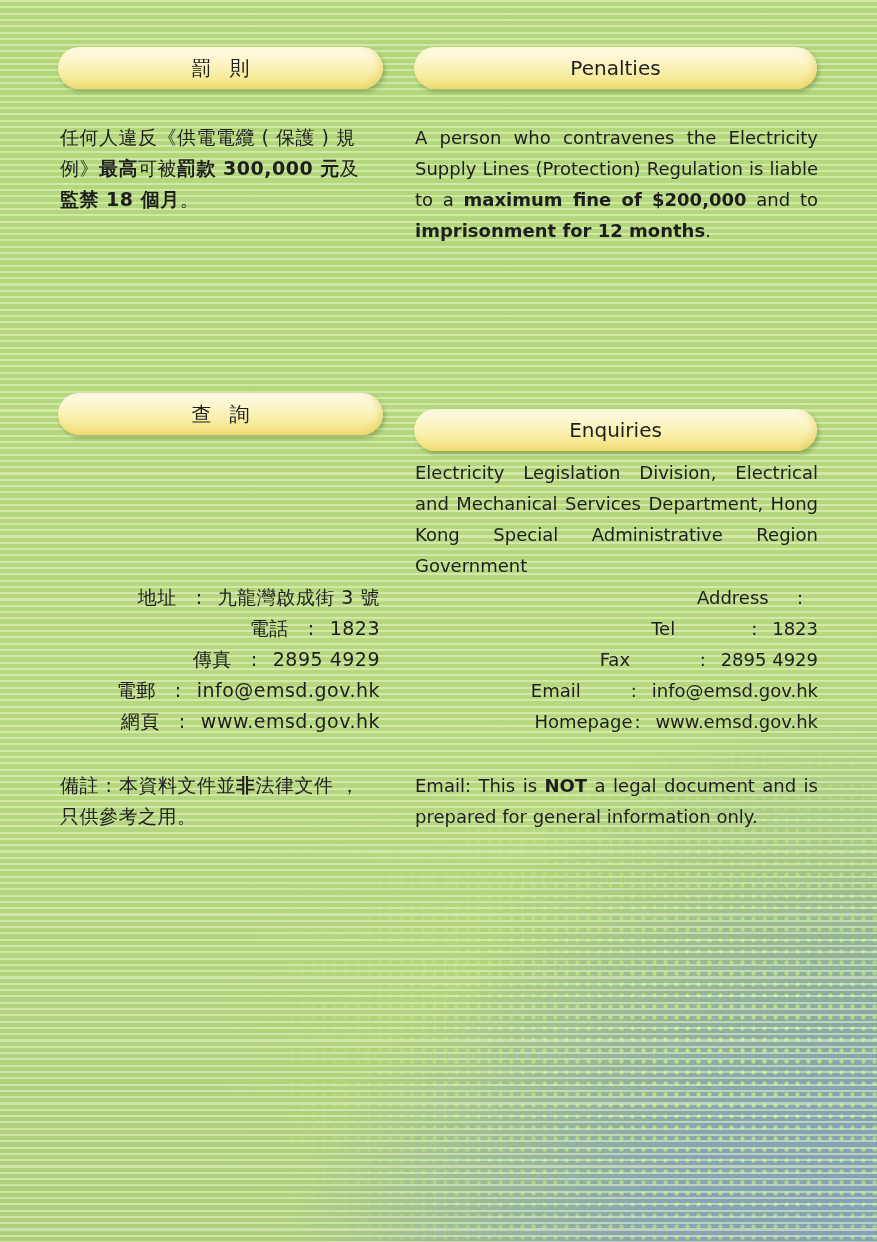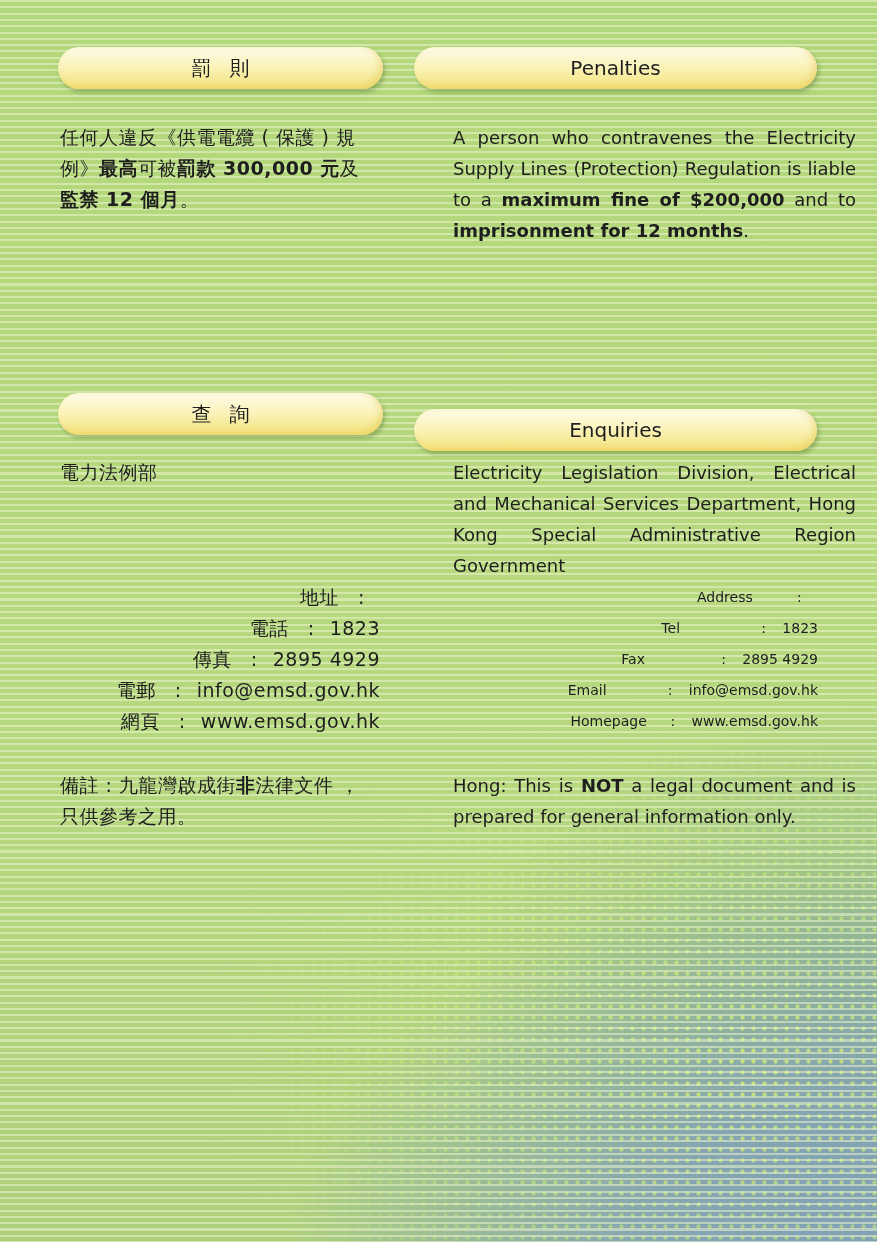--- a/index.html
+++ b/index.html
@@ -30,57 +30,57 @@
     position:absolute; height:42px; border-radius:21px;
     background: linear-gradient(180deg, #fefbe8 0%, #fbf3bd 45%, #f3e27a 100%);
     box-shadow: 2px 3px 4px rgba(60,90,30,0.35), inset -4px -2px 6px rgba(220,190,60,0.35);
     display:flex; align-items:center; justify-content:center;
     font-size:20px; color:#1e1e1e;
   }
   .pill.zh { letter-spacing:18px; padding-left:18px; font-weight:300; }
   .pill.en { font-family:"DejaVu Sans", sans-serif; font-size:20px; }
   .col { position:absolute; font-size:19px; line-height:31px; }
   .zh-text { letter-spacing:0.5px; }
-  .en-text { text-align:justify; font-size:18px;margin-left:38px; }
+  .en-text { text-align:justify; font-size:18px; }
   b.heavy { font-weight:900; font-family:"DejaVu Sans", sans-serif; }
   .row { display:flex; height:31px;justify-content:flex-end; }
   .zh-label { width:58px; }
   .zh-colon { width:22px; text-align:left; }
   .en-label { width:100px; }
   .en-colon { width:21px; }
 </style>
 </head>
 <body>
 
 <div class="bg-base"></div>
 <div class="bg-dots"></div>
 <div class="bg-stripes"></div>
 
 <div class="pill zh" style="left:58px; top:47px; width:307px;">罰則</div>
 <div class="pill en" style="left:414px; top:47px; width:403px;">Penalties</div>
 
 <div class="col zh-text" style="left:60px; top:122px; width:310px;">
-  <span><span>任何人違反《供電電纜 ( 保護 ) 規例》</span><b class="heavy">最高</b><span>可被</span><b class="heavy">罰款 300,000 元</b><span>及</span><b class="heavy">監禁 12 個月</b><span>。</span></span>
+  <span><span>任何人違反《供電電纜 ( 保護 ) 規例》</span><b class="heavy">最高</b><span>可被</span><b class="heavy">罰款 300,000 元</b><span>及</span><b class="heavy">監禁 18 個月</b><span>。</span></span>
 </div>
 <div class="col en-text" style="left:415px; top:122px; width:403px;">
   <span><span>A person who contravenes the Electricity Supply Lines (Protection) Regulation is liable to a </span><b class="heavy">maximum fine of $200,000</b><span> and to </span><b class="heavy">imprisonment for 12 months</b><span>.</span></span>
 </div>
 
 <div class="pill zh" style="left:58px; top:393px; width:307px;">查詢</div>
 <div class="pill en" style="left:414px; top:393px; width:403px;margin-top:16px;">Enquiries</div>
 
 <div class="col zh-text" style="left:60px; top:457px; width:310px;">
-  <div>電力法例部</div>
 </div>
 <div class="col en-text" style="left:415px; top:457px; width:403px;">Electricity Legislation Division, Electrical and Mechanical Services Department, Hong Kong Special Administrative Region Government</div>
 
 <div class="col zh-text" style="left:60px; top:582px; width:320px;">
   <div class="row">
     <span class="zh-label">地址</span>
     <span class="zh-colon">:</span>
+    <span>九龍灣啟成街 3 號</span>
   </div>
   <div class="row">
     <span class="zh-label">電話</span>
     <span class="zh-colon">:</span>
     <span>1823</span>
   </div>
   <div class="row">
     <span class="zh-label">傳真</span>
     <span class="zh-colon">:</span>
     <span>2895 4929</span>
@@ -90,21 +90,21 @@
     <span class="zh-colon">:</span>
     <span>info@emsd.gov.hk</span>
   </div>
   <div class="row">
     <span class="zh-label">網頁</span>
     <span class="zh-colon">:</span>
     <span>www.emsd.gov.hk</span>
   </div>
 </div>
 
-<div class="col" style="left:415px; top:582px; width:403px; font-size:14px;">
+<div class="col" style="left:415px; top:582px; width:403px; font-size:18px;">
   <div class="row">
     <span class="en-label">Address</span>
     <span class="en-colon">:</span>
   </div>
   <div class="row">
     <span class="en-label">Tel</span>
     <span class="en-colon">:</span>
     <span>1823</span>
   </div>
   <div class="row">
@@ -118,17 +118,17 @@
     <span>info@emsd.gov.hk</span>
   </div>
   <div class="row">
     <span class="en-label">Homepage</span>
     <span class="en-colon">:</span>
     <span>www.emsd.gov.hk</span>
   </div>
 </div>
 
 <div class="col zh-text" style="left:60px; top:770px; width:315px;">
-  <span><span>備註 : 九龍灣啟成街</span><b class="heavy">非</b><span>法律文件 ， 只供參考之用。</span></span>
+  <span><span>備註 : 本資料文件並</span><b class="heavy">非</b><span>法律文件 ， 只供參考之用。</span></span>
 </div>
 <div class="col en-text" style="left:415px; top:770px; width:403px;">
-  <span><span>Hong: This is </span><b class="heavy">NOT</b><span> a legal document and is prepared for general information only.</span></span>
+  <span><span>Email: This is </span><b class="heavy">NOT</b><span> a legal document and is prepared for general information only.</span></span>
 </div>
 
 </body></html>

